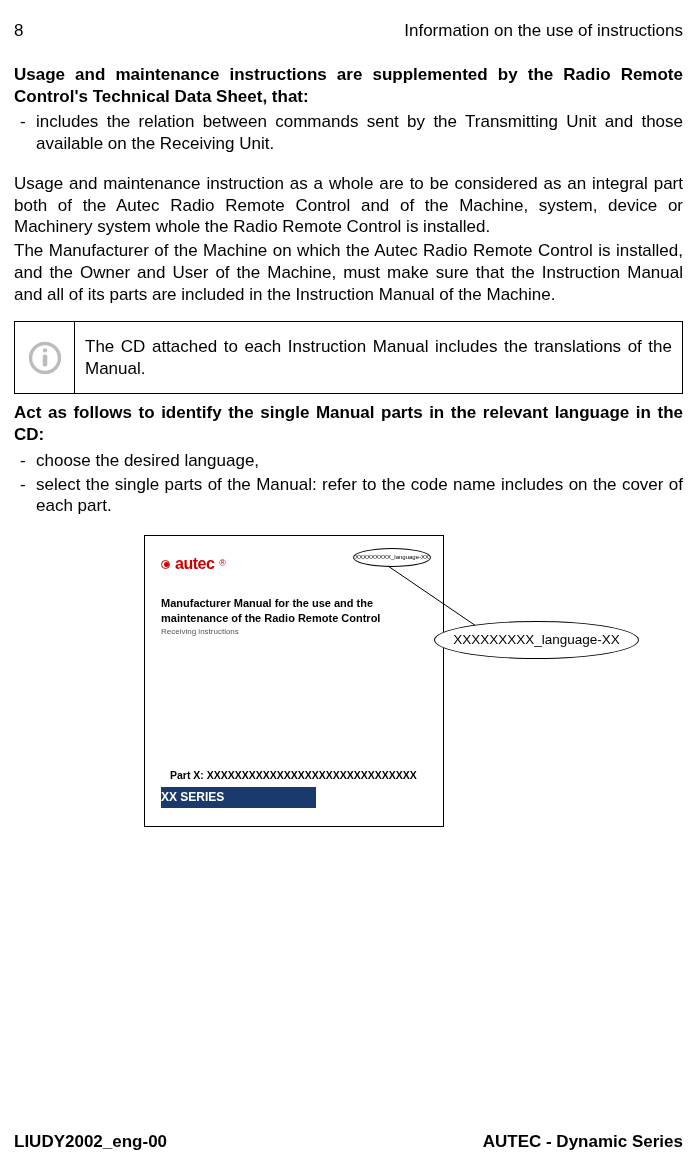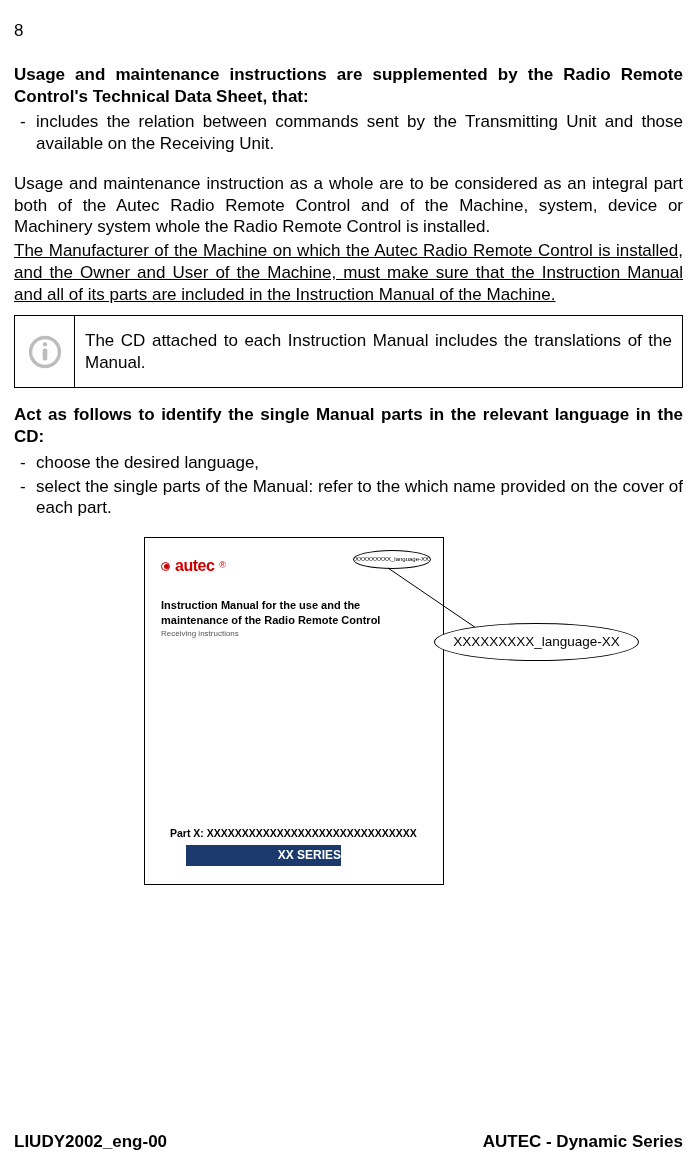--- a/index.html
+++ b/index.html
@@ -13,89 +13,90 @@
     padding: 20px 14px 14px 14px;
     position: relative;
     line-height: 1.28;
   }
   .header-row { display: flex; justify-content: space-between; margin-bottom: 22px; font-size: 17px; }
   .body-text { text-align: justify; margin-bottom: 4px; font-weight: bold; }
   ul.dash { list-style: none; padding-left: 22px; margin-bottom: 18px; }
   ul.dash li { position: relative; text-align: justify; margin-bottom: 2px; }
   ul.dash li::before { content: "-"; position: absolute; left: -16px; }
   .para2 { text-align: justify; margin-bottom: 2px; }
-  .info-table { border-collapse: collapse; width: 100%; margin: 10px 0 16px 0; padding-left: 28px; }
+  .info-table { border-collapse: collapse; width: 100%; margin: 10px 0 8px 0; padding-left: 28px; }
   .info-table td { border: 1px solid #000; padding: 0; vertical-align: middle; }
   .info-table td.icon-cell { width: 60px; height: 72px; text-align: center; }
   .info-table td.text-cell { padding: 10px 10px; text-align: justify; }
   .info-icon-svg { width: 34px; height: 34px; display: block; margin: 0 auto; }
 
   .cover-wrap { position: relative; width: 425px; margin-left: 130px; margin-top: 10px; }
-  .cover-box { width: 300px; height: 348px; border: 1px solid #000; position: relative; padding: 18px 16px; }
+  .cover-box { width: 300px; height: 292px; border: 1px solid #000; position: relative; padding: 18px 16px; }
   .logo-row { display: flex; align-items: center; gap: 4px; margin-bottom: 22px; }
   .autec-logo { font-size: 16px; font-weight: bold; color: #c00; font-family: Arial, sans-serif; letter-spacing: -0.5px; }
   .logo-dot { display:inline-block; width:9px; height:9px; border:1.5px solid #c00; border-radius:50%; position:relative; margin-right:1px; }
   .logo-dot::after { content:""; position:absolute; width:5px; height:5px; background:#c00; border-radius:50%; left:1.5px; top:1.5px; }
   .reg { font-size: 9px; color:#c00; margin-left:1px; vertical-align: top;}
   .cover-title { font-size: 11px; font-weight: bold; line-height: 1.3; }
   .orig { font-size: 8px; color: #555; margin-top: 2px; }
   .partx { font-size: 10.5px; font-weight: bold; position: absolute; bottom: 44px; left: 25px; }
-  .series-bar { position: absolute; bottom: 18px; left: 16px; width: 155px; background: #1a3a6e; color: #fff; font-size: 12px; font-weight: bold; text-align: right; padding: 3px 0; margin-left: 25px; }
+  .series-bar { position: absolute; bottom: 18px; left: 16px; width: 155px; background: #1a3a6e; color: #fff; font-size: 12px; font-weight: bold; text-align: left; padding: 3px 0; }
   .small-bubble { position: absolute; top: 12px; right: 12px; border: 0.8px solid #000; border-radius: 50%; width: 78px; height: 19px; font-size: 6px; display:flex; align-items:center; justify-content:center; background:#fff; }
   .big-bubble { position: absolute; left: 290px; top: 86px; width: 205px; height: 38px; border: 1px solid #000; border-radius: 50%; display:flex; align-items:center; justify-content:center; font-size: 13.5px; background:#fff; }
   .connector { position: absolute; left: 240px; top: 28px; width: 120px; height: 70px; pointer-events:none; }
 
   .footer-row { position: absolute; bottom: 14px; left: 14px; right: 14px; display:flex; justify-content: space-between; font-size: 17px; font-weight: bold; }
 </style>
 </head>
 <body>
 
 <div class="header-row">
   <span>8</span>
+  <span>Information on the use of instructions</span>
 </div>
 
 <p class="body-text">Usage and maintenance instructions are supplemented by the Radio Remote Control's Technical Data Sheet, that:</p>
 <ul class="dash">
   <li>includes the relation between commands sent by the Transmitting Unit and those available on the Receiving Unit.</li>
 </ul>
 
 <p class="para2">Usage and maintenance instruction as a whole are to be considered as an integral part both of the Autec Radio Remote Control and of the Machine, system, device or Machinery system whole the Radio Remote Control is installed.</p>
-<p class="para2" style="margin-bottom:10px;text-decoration:underline;">The Manufacturer of the Machine on which the Autec Radio Remote Control is installed, and the Owner and User of the Machine, must make sure that the Instruction Manual and all of its parts are included in the Instruction Manual of the Machine.</p>
+<p class="para2" style="margin-bottom:16px;">The Manufacturer of the Machine on which the Autec Radio Remote Control is installed, and the Owner and User of the Machine, must make sure that the Instruction Manual and all of its parts are included in the Instruction Manual of the Machine.</p>
 
 <table class="info-table">
   <tbody>
       <tr>
     <td class="icon-cell">
       <svg class="info-icon-svg" viewBox="0 0 40 40">
         <circle cx="20" cy="20" r="17" fill="none" stroke="#bcbcbc" stroke-width="4"></circle>
         <circle cx="20" cy="11" r="2.6" fill="#bcbcbc"></circle>
         <rect x="17.3" y="16" width="5.4" height="14" rx="2" fill="#bcbcbc"></rect>
       </svg>
     </td>
     <td class="text-cell">The CD attached to each Instruction Manual includes the translations of the Manual.</td>
   </tr>
 </tbody>
   </table>
 
 <p class="body-text">Act as follows to identify the single Manual parts in the relevant language in the CD:</p>
 <ul class="dash">
   <li>choose the desired language,</li>
-  <li>select the single parts of the Manual: refer to the which name provided on the cover of each part.</li>
+  <li>select the single parts of the Manual: refer to the code name includes on the cover of each part.</li>
 </ul>
 
 <div class="cover-wrap">
   <div class="cover-box">
     <div class="logo-row">
       <span class="logo-dot"></span>
       <span class="autec-logo">autec</span>
       <span class="reg">®</span>
     </div>
     <div class="small-bubble">XXXXXXXXX_language-XX</div>
     <div class="cover-title">
-      <span>Instruction Manual for the use and the</span><br>
+      <span>Manufacturer Manual for the use and the</span><br>
       <span>maintenance of the Radio Remote Control</span>
     </div>
     <div class="orig">Receiving instructions</div>
     <div class="partx">Part X: XXXXXXXXXXXXXXXXXXXXXXXXXXXXXX</div>
     <div class="series-bar">XX SERIES</div>
   </div>
   <svg class="connector" viewBox="0 0 120 70">
     <line x1="4" y1="3" x2="95" y2="65" stroke="#000" stroke-width="1"></line>
   </svg>
   <div class="big-bubble">XXXXXXXXX_language-XX</div>

